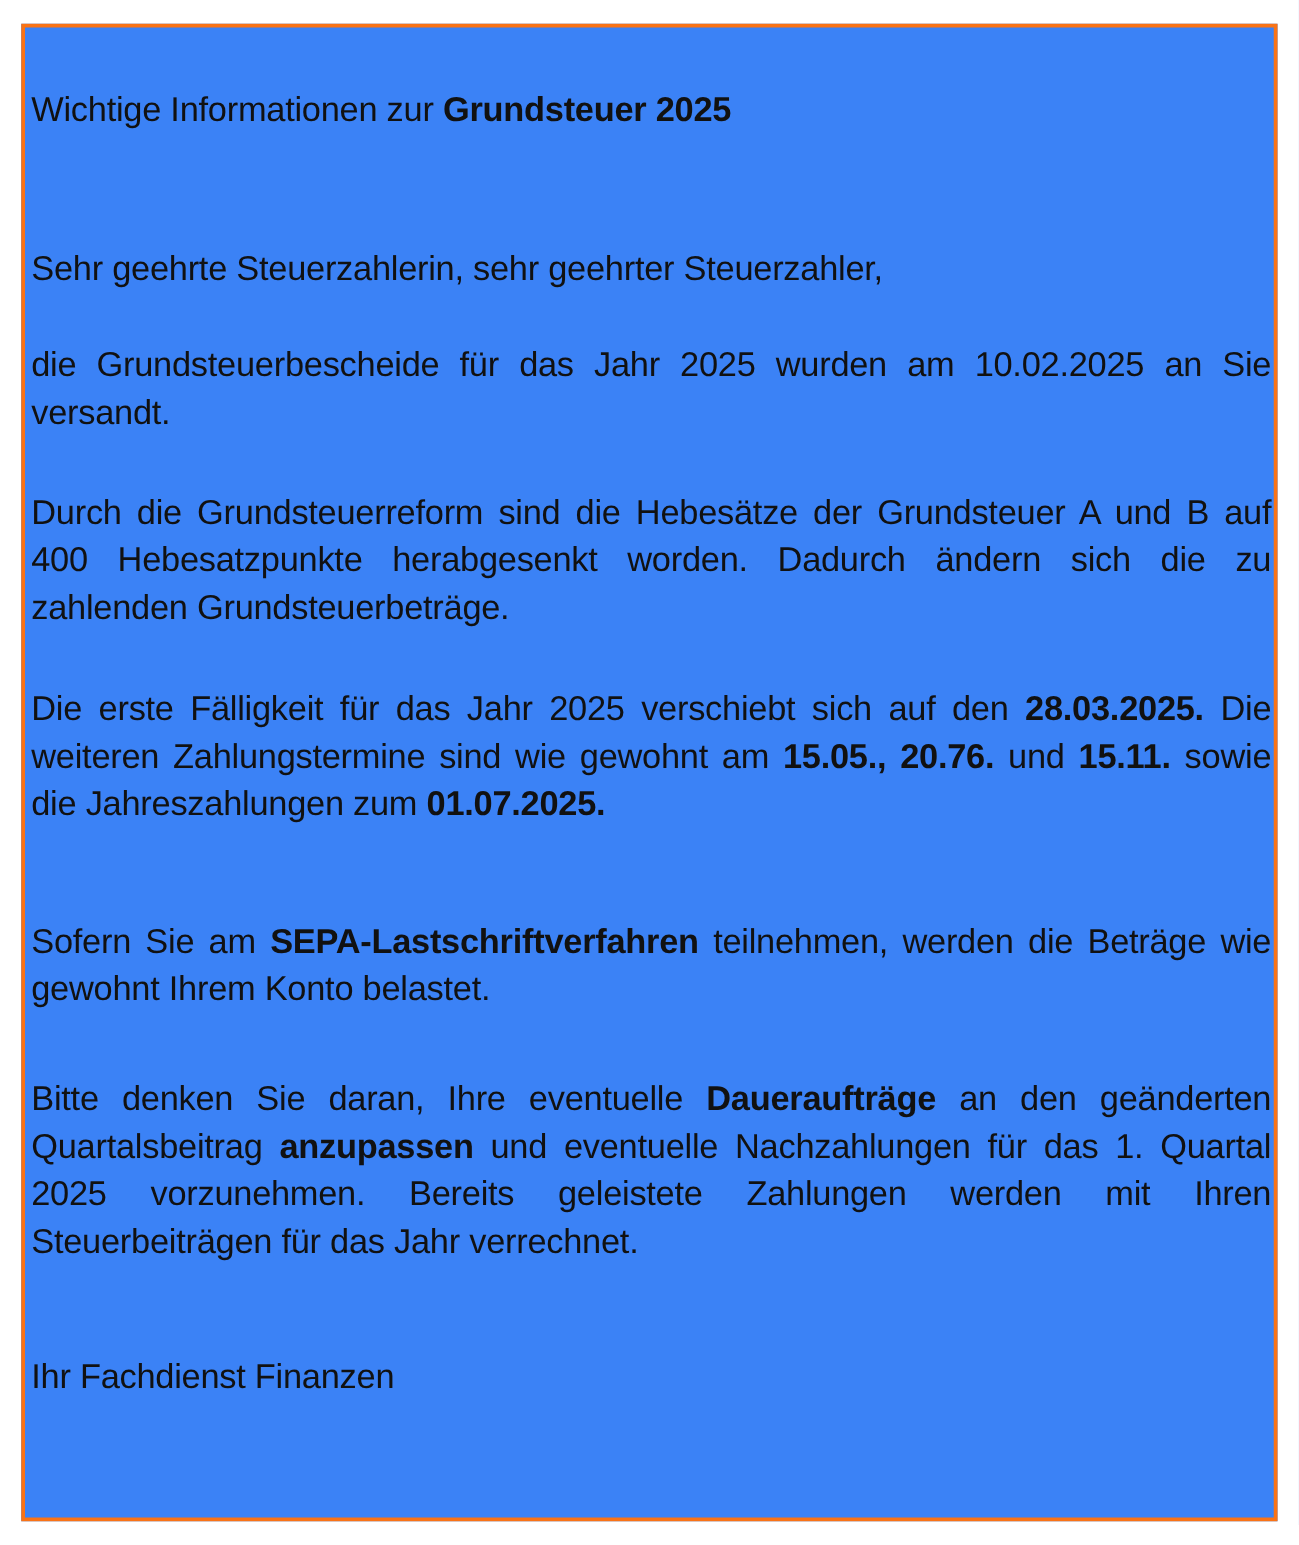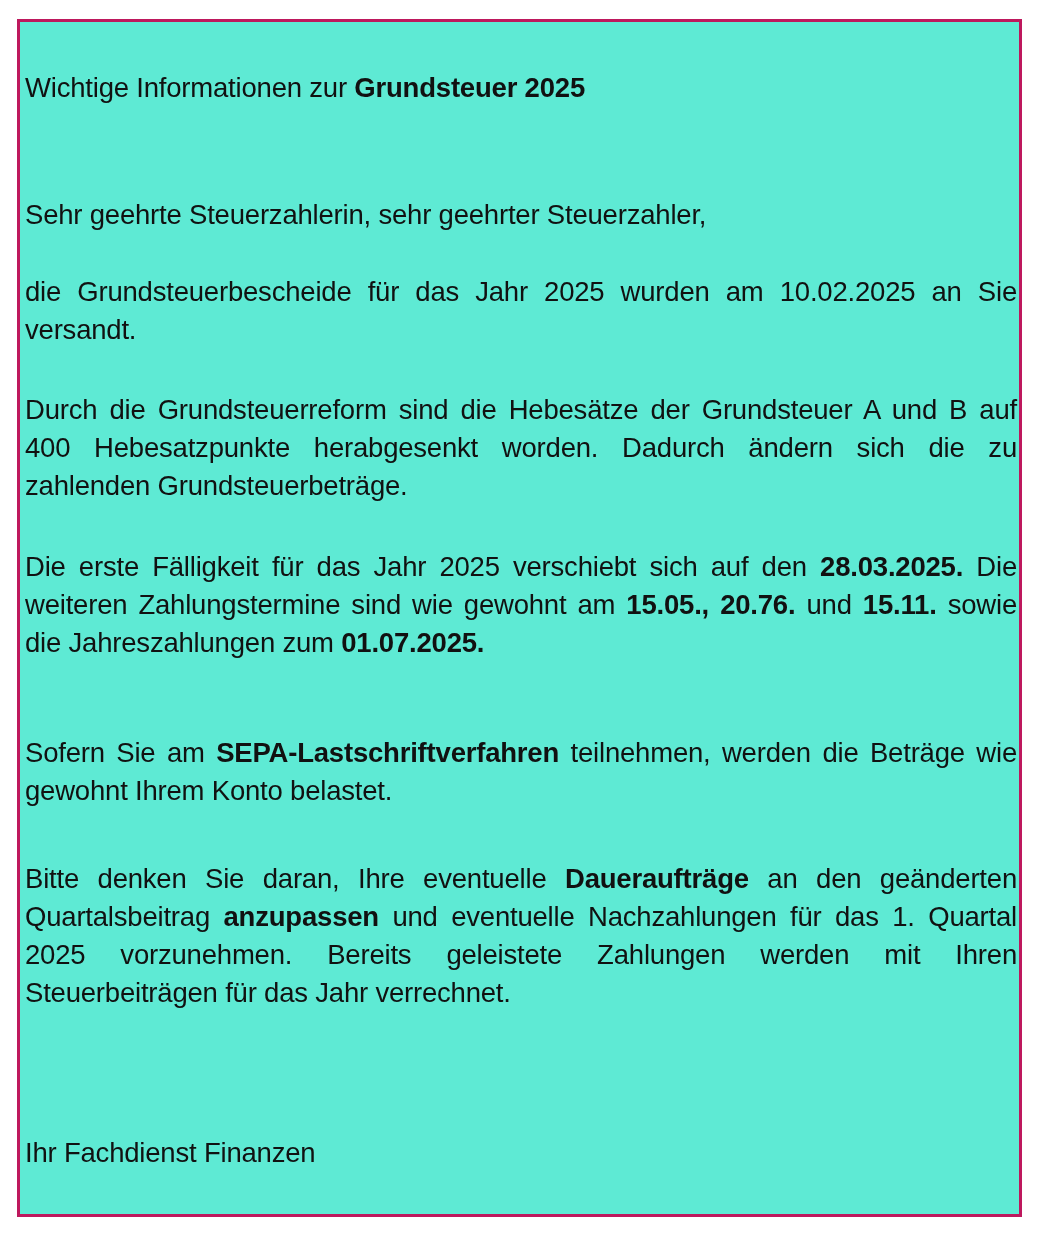--- a/index.html
+++ b/index.html
@@ -1,44 +1,44 @@
 <!DOCTYPE html>
 <html><head>
   <meta charset="utf-8">
   <style>
     html, body { margin: 0; padding: 0; background: #ffffff; }
     body { width: 1039px; height: 1236px; position: relative; overflow: hidden; }
     .doc-box {
       position: absolute;
       left: 17px; top: 19px;
       width: 999px; height: 1192px;
-      border: 3px solid #be185d;
+      border: 3px solid #f97316;
       box-sizing: content-box;
-      background: #5eead4;
+      background: #3b82f6;
       text-decoration: underline;
     }
     .content {
       position: absolute;
       left: 5px; right: 2px; top: 0;
       font-family: "Liberation Sans", sans-serif;
       font-size: 27.5px;
       line-height: 38px;
       color: #111111;
       letter-spacing: -0.2px;
     }
     .content p { margin: 0; text-align: justify; }
     .content b { font-weight: bold; }
     .title { position: absolute; top: 47px; left: 0; right: 0; text-align: left !important; }
     .salutation { position: absolute; top: 174px; left: 0; right: 0; }
     .p1 { position: absolute; top: 251px; left: 0; right: 0; }
     .p2 { position: absolute; top: 369px; left: 0; right: 0; }
     .p3 { position: absolute; top: 526px; left: 0; right: 0; }
     .p4 { position: absolute; top: 712px; left: 0; right: 0; }
     .p5 { position: absolute; top: 838px; left: 0; right: 0; }
-    .sign { position: absolute; top: 1112px; left: 0; right: 0; }
+    .sign { position: absolute; top: 1060px; left: 0; right: 0; }
     .last-left { text-align-last: left; }
   </style>
 </head>
 <body>
 
 <div class="doc-box">
   <div class="content">
     <p class="title"><span>Wichtige Informationen zur </span><b>Grundsteuer 2025</b></p>
 
     <p class="salutation">Sehr geehrte Steuerzahlerin, sehr geehrter Steuerzahler,</p>

